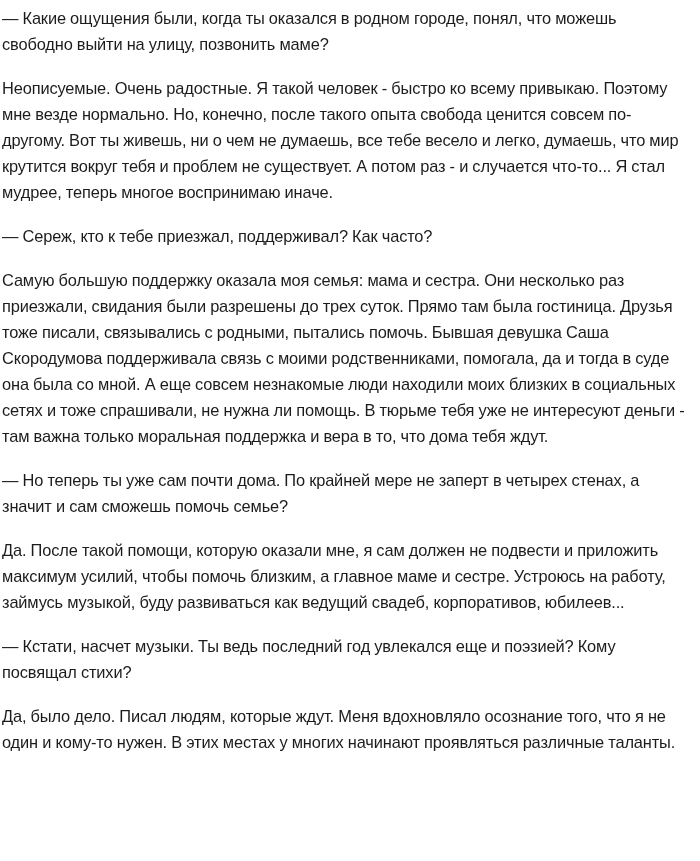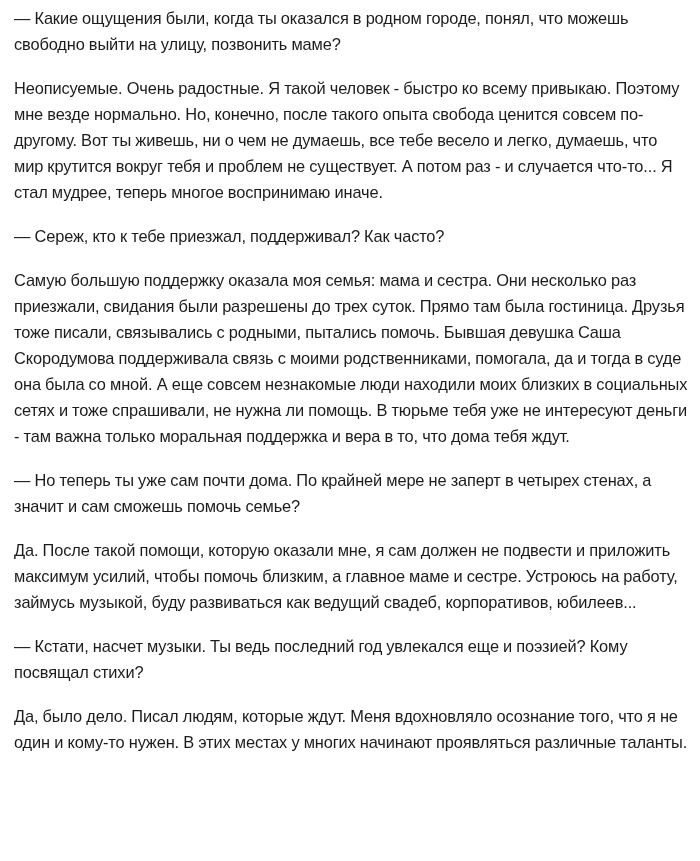--- a/index.html
+++ b/index.html
@@ -13,21 +13,21 @@
     min-height: 861px;
     font-family: "Liberation Sans", "DejaVu Sans", sans-serif;
     font-stretch: condensed;
     color: #1c1c1c;
     -webkit-font-smoothing: antialiased;
   }
   .page {
     width: 700px;
     min-height: 861px;
     box-sizing: border-box;
-    padding: 6px 12px 6px 14px;
+    padding: 6px 12px 6px 2px;
     background: #ffffff;
   }
   .article {
     display: block;
   }
   .para {
     margin: 0 0 18px 0;
     font-size: 17px;
     line-height: 26px;
     letter-spacing: -0.15px;

